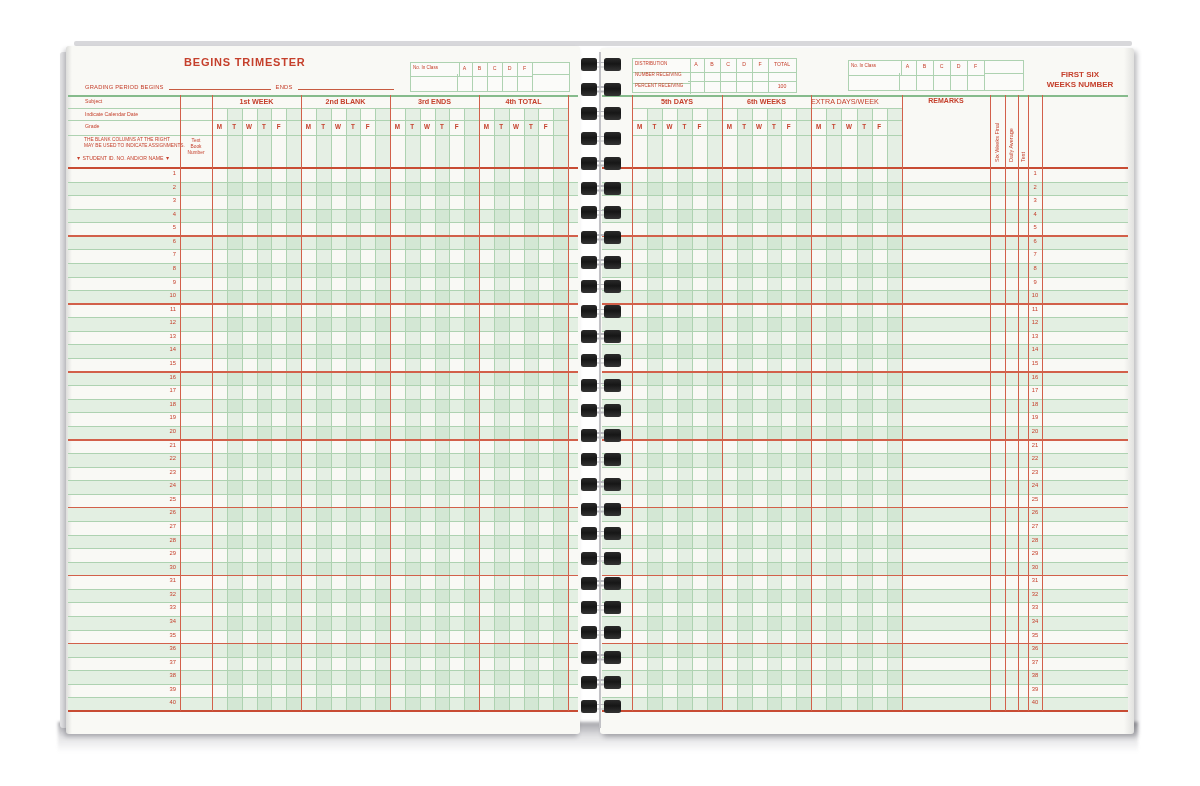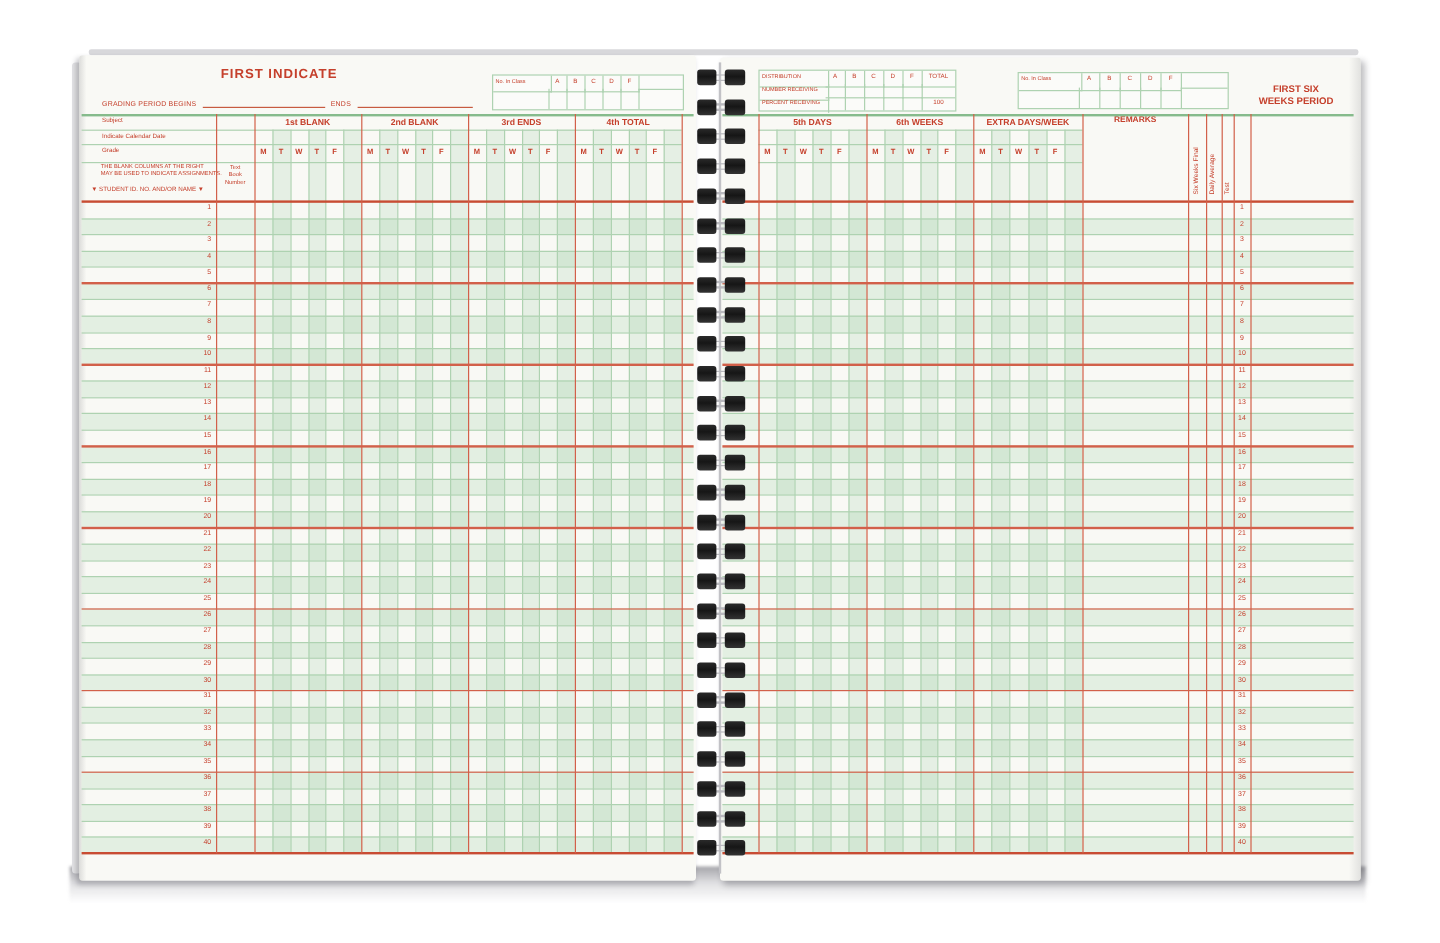--- a/index.html
+++ b/index.html
@@ -21,21 +21,21 @@
     background:linear-gradient(180deg,rgba(75,75,85,.5),rgba(120,120,130,.22) 40%,rgba(255,255,255,0) 85%);}
 </style>
 </head>
 <body>
 
 <div class="abs top-strip"></div>
 <div class="abs stack-edge"></div>
 <div class="abs book-shadow"></div>
 
 <div class="page page-left">
-  <div class="abs t-red title" style="left:118px;top:10px;">FIRST INDICATE</div>
+  <div class="abs t-red title" style="left:118px;top:10px;">BEGINS TRIMESTER</div>
   <div class="abs gp" style="left:19px;top:36px;">
     <span class="t-red gp-t">GRADING PERIOD BEGINS</span>
     <span class="ul" style="width:102px"></span>
     <span class="t-red gp-t">ENDS</span>
     <span class="ul" style="width:96px"></span>
   </div>
   <div class="abs t-red" style="left:19px;top:52px;font-size:5.2px;">Subject</div>
   <div class="abs t-red" style="left:19px;top:64.5px;font-size:5.2px;">Indicate Calendar Date</div>
   <div class="abs t-red" style="left:19px;top:77px;font-size:5.2px;">Grade</div>
   <div class="abs t-red pre" style="left:18px;top:91px;font-size:4.8px;line-height:1.35;">THE BLANK COLUMNS AT THE RIGHT
@@ -157,21 +157,21 @@
     <div style="position: absolute; left: 2px; top: 460.88px; width: 510px; height: 1.5px; background: rgb(210, 96, 74);"></div>
     <div style="position: absolute; left: 2px; top: 528.75px; width: 510px; height: 1.5px; background: rgb(210, 96, 74);"></div>
     <div style="position: absolute; left: 2px; top: 596.63px; width: 510px; height: 1.5px; background: rgb(210, 96, 74);"></div>
     <div style="position: absolute; left: 2px; top: 664px; width: 510px; height: 2px; background: rgb(200, 76, 51);"></div>
     <div style="position: absolute; left: 114px; top: 49px; width: 1.4px; height: 616px; background: rgb(210, 96, 74);"></div>
     <div style="position: absolute; left: 146px; top: 49px; width: 1.4px; height: 616px; background: rgb(210, 96, 74);"></div>
     <div style="position: absolute; left: 235px; top: 49px; width: 1.4px; height: 616px; background: rgb(210, 96, 74);"></div>
     <div style="position: absolute; left: 324px; top: 49px; width: 1.4px; height: 616px; background: rgb(210, 96, 74);"></div>
     <div style="position: absolute; left: 413px; top: 49px; width: 1.4px; height: 616px; background: rgb(210, 96, 74);"></div>
     <div style="position: absolute; left: 502px; top: 49px; width: 1.4px; height: 616px; background: rgb(210, 96, 74);"></div>
-    <div style="position: absolute; left: 146px; top: 51px; width: 89px; text-align: center; font-size: 7.2px; font-weight: bold; color: rgb(197, 64, 44);">1st BLANK</div>
+    <div style="position: absolute; left: 146px; top: 51px; width: 89px; text-align: center; font-size: 7.2px; font-weight: bold; color: rgb(197, 64, 44);">1st WEEK</div>
     <div style="position: absolute; left: 235px; top: 51px; width: 89px; text-align: center; font-size: 7.2px; font-weight: bold; color: rgb(197, 64, 44);">2nd BLANK</div>
     <div style="position: absolute; left: 324px; top: 51px; width: 89px; text-align: center; font-size: 7.2px; font-weight: bold; color: rgb(197, 64, 44);">3rd ENDS</div>
     <div style="position: absolute; left: 413px; top: 51px; width: 89px; text-align: center; font-size: 7.2px; font-weight: bold; color: rgb(197, 64, 44);">4th TOTAL</div>
     <div style="position: absolute; left: 146px; top: 77px; width: 14.83px; text-align: center; font-size: 6.3px; font-weight: bold; color: rgb(197, 64, 44);">M</div>
     <div style="position: absolute; left: 160.83px; top: 77px; width: 14.83px; text-align: center; font-size: 6.3px; font-weight: bold; color: rgb(197, 64, 44);">T</div>
     <div style="position: absolute; left: 175.67px; top: 77px; width: 14.83px; text-align: center; font-size: 6.3px; font-weight: bold; color: rgb(197, 64, 44);">W</div>
     <div style="position: absolute; left: 190.5px; top: 77px; width: 14.83px; text-align: center; font-size: 6.3px; font-weight: bold; color: rgb(197, 64, 44);">T</div>
     <div style="position: absolute; left: 205.33px; top: 77px; width: 14.83px; text-align: center; font-size: 6.3px; font-weight: bold; color: rgb(197, 64, 44);">F</div>
     <div style="position: absolute; left: 235px; top: 77px; width: 14.83px; text-align: center; font-size: 6.3px; font-weight: bold; color: rgb(197, 64, 44);">M</div>
     <div style="position: absolute; left: 249.83px; top: 77px; width: 14.83px; text-align: center; font-size: 6.3px; font-weight: bold; color: rgb(197, 64, 44);">T</div>
@@ -225,21 +225,21 @@
     <div style="position: absolute; left: 56px; top: 585.55px; width: 54px; text-align: right; font-size: 5.8px; color: rgb(197, 64, 44);">35</div>
     <div style="position: absolute; left: 56px; top: 599.13px; width: 54px; text-align: right; font-size: 5.8px; color: rgb(197, 64, 44);">36</div>
     <div style="position: absolute; left: 56px; top: 612.7px; width: 54px; text-align: right; font-size: 5.8px; color: rgb(197, 64, 44);">37</div>
     <div style="position: absolute; left: 56px; top: 626.27px; width: 54px; text-align: right; font-size: 5.8px; color: rgb(197, 64, 44);">38</div>
     <div style="position: absolute; left: 56px; top: 639.85px; width: 54px; text-align: right; font-size: 5.8px; color: rgb(197, 64, 44);">39</div>
     <div style="position: absolute; left: 56px; top: 653.42px; width: 54px; text-align: right; font-size: 5.8px; color: rgb(197, 64, 44);">40</div>
   </div>
 
 <div class="page page-right">
   <div class="abs t-red pre" style="left:432px;top:22px;width:96px;text-align:center;font-size:8px;font-weight:bold;line-height:1.3;">FIRST SIX
-WEEKS PERIOD</div>
+WEEKS NUMBER</div>
   <div class="abs t-red" style="left:302px;top:49px;width:88px;text-align:center;font-size:7px;font-weight:bold;">REMARKS</div>
   <div class="abs" style="left:524px;top:0;width:10px;height:686px;background:linear-gradient(90deg,rgba(120,120,125,0),rgba(120,120,125,.18));"></div>
 <div style="position: absolute; left: 32px; top: 10px; width: 163px; height: 33px; border: 1px solid rgb(174, 210, 177); background: rgba(255, 255, 255, 0.4);">
       <div style="position: absolute; left: 0px; top: 0px; width: 55px; height: 11px; border-right: 1px solid rgb(174, 210, 177); border-bottom: 1px solid rgb(174, 210, 177); color: rgb(197, 64, 44); font-size: 4.6px; padding: 1.5px 0px 0px 2px;">DISTRIBUTION</div>
       <div style="position: absolute; left: 55px; top: 0px; width: 16px; height: 11px; border-right: 1px solid rgb(174, 210, 177); border-bottom: 1px solid rgb(174, 210, 177); color: rgb(197, 64, 44); font-size: 5.2px; text-align: center; padding-top: 1.5px;">A</div>
       <div style="position: absolute; left: 71px; top: 0px; width: 16px; height: 11px; border-right: 1px solid rgb(174, 210, 177); border-bottom: 1px solid rgb(174, 210, 177); color: rgb(197, 64, 44); font-size: 5.2px; text-align: center; padding-top: 1.5px;">B</div>
       <div style="position: absolute; left: 87px; top: 0px; width: 16px; height: 11px; border-right: 1px solid rgb(174, 210, 177); border-bottom: 1px solid rgb(174, 210, 177); color: rgb(197, 64, 44); font-size: 5.2px; text-align: center; padding-top: 1.5px;">C</div>
       <div style="position: absolute; left: 103px; top: 0px; width: 16px; height: 11px; border-right: 1px solid rgb(174, 210, 177); border-bottom: 1px solid rgb(174, 210, 177); color: rgb(197, 64, 44); font-size: 5.2px; text-align: center; padding-top: 1.5px;">D</div>
       <div style="position: absolute; left: 119px; top: 0px; width: 16px; height: 11px; border-right: 1px solid rgb(174, 210, 177); border-bottom: 1px solid rgb(174, 210, 177); color: rgb(197, 64, 44); font-size: 5.2px; text-align: center; padding-top: 1.5px;">F</div>
       <div style="position: absolute; left: 135px; top: 0px; width: 28px; height: 11px; border-bottom: 1px solid rgb(174, 210, 177); color: rgb(197, 64, 44); font-size: 5.2px; text-align: center; padding-top: 1.5px;">TOTAL</div>
@@ -367,21 +367,21 @@
     <div style="position: absolute; left: 122px; top: 47px; width: 1.4px; height: 616px; background: rgb(210, 96, 74);"></div>
     <div style="position: absolute; left: 211px; top: 47px; width: 1.4px; height: 616px; background: rgb(210, 96, 74);"></div>
     <div style="position: absolute; left: 302px; top: 47px; width: 1.4px; height: 616px; background: rgb(210, 96, 74);"></div>
     <div style="position: absolute; left: 390px; top: 47px; width: 1.4px; height: 616px; background: rgb(210, 96, 74);"></div>
     <div style="position: absolute; left: 405px; top: 47px; width: 1.4px; height: 616px; background: rgb(210, 96, 74);"></div>
     <div style="position: absolute; left: 418px; top: 47px; width: 1.4px; height: 616px; background: rgb(210, 96, 74);"></div>
     <div style="position: absolute; left: 428px; top: 47px; width: 1.4px; height: 616px; background: rgb(210, 96, 74);"></div>
     <div style="position: absolute; left: 442px; top: 47px; width: 1.4px; height: 616px; background: rgb(210, 96, 74);"></div>
     <div style="position: absolute; left: 32px; top: 49px; width: 90px; text-align: center; font-size: 7.2px; font-weight: bold; color: rgb(197, 64, 44);">5th DAYS</div>
     <div style="position: absolute; left: 122px; top: 49px; width: 89px; text-align: center; font-size: 7.2px; font-weight: bold; color: rgb(197, 64, 44);">6th WEEKS</div>
-    <div style="position: absolute; left: 211px; top: 49px; width: 91px; text-align: center; font-size: 7.2px; font-weight: bold; color: rgb(197, 64, 44);">EXTRA DAYS/WEEK</div>
+    <div style="position: absolute; left: 211px; top: 49px; width: 91px; font-size: 7.2px; font-weight: normal; color: rgb(197, 64, 44);">EXTRA DAYS/WEEK</div>
     <div style="position: absolute; left: 32px; top: 75px; width: 15px; text-align: center; font-size: 6.3px; font-weight: bold; color: rgb(197, 64, 44);">M</div>
     <div style="position: absolute; left: 47px; top: 75px; width: 15px; text-align: center; font-size: 6.3px; font-weight: bold; color: rgb(197, 64, 44);">T</div>
     <div style="position: absolute; left: 62px; top: 75px; width: 15px; text-align: center; font-size: 6.3px; font-weight: bold; color: rgb(197, 64, 44);">W</div>
     <div style="position: absolute; left: 77px; top: 75px; width: 15px; text-align: center; font-size: 6.3px; font-weight: bold; color: rgb(197, 64, 44);">T</div>
     <div style="position: absolute; left: 92px; top: 75px; width: 15px; text-align: center; font-size: 6.3px; font-weight: bold; color: rgb(197, 64, 44);">F</div>
     <div style="position: absolute; left: 122px; top: 75px; width: 14.83px; text-align: center; font-size: 6.3px; font-weight: bold; color: rgb(197, 64, 44);">M</div>
     <div style="position: absolute; left: 136.83px; top: 75px; width: 14.83px; text-align: center; font-size: 6.3px; font-weight: bold; color: rgb(197, 64, 44);">T</div>
     <div style="position: absolute; left: 151.67px; top: 75px; width: 14.83px; text-align: center; font-size: 6.3px; font-weight: bold; color: rgb(197, 64, 44);">W</div>
     <div style="position: absolute; left: 166.5px; top: 75px; width: 14.83px; text-align: center; font-size: 6.3px; font-weight: bold; color: rgb(197, 64, 44);">T</div>
     <div style="position: absolute; left: 181.33px; top: 75px; width: 14.83px; text-align: center; font-size: 6.3px; font-weight: bold; color: rgb(197, 64, 44);">F</div>

